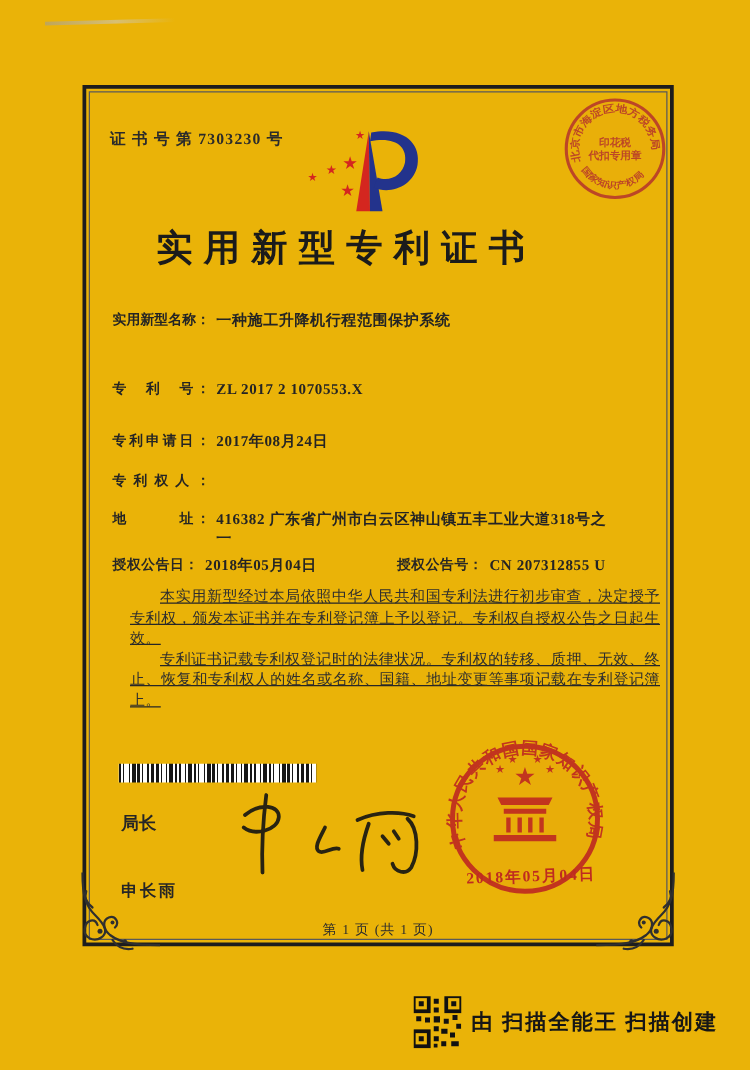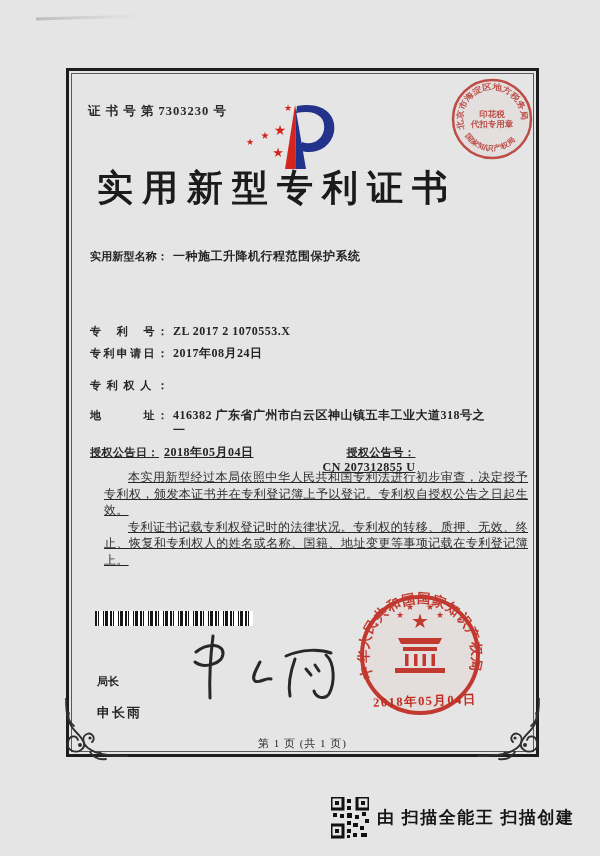--- a/index.html
+++ b/index.html
@@ -1,61 +1,61 @@
 <!DOCTYPE html>
 <html><head>
 <meta charset="utf-8">
 <style>
   html,body{margin:0;padding:0;background:#ffffff;}
   .scan{
     position:relative; width:600px; height:856px; overflow:hidden;
-    background:#e5e5e5; color:#262626;
+    background:#eab308; color:#262626;
     font-family:"Liberation Serif","DejaVu Serif",serif;
   }
   
   .artifact{position:absolute;left:36px;top:16px;width:104px;height:2.5px;
     background:linear-gradient(90deg,#9b9b9b,#c9c9c9 55%,rgba(255,255,255,0));
     transform:rotate(-1.6deg);opacity:.55;}
   
   .frame{position:absolute;left:66px;top:68px;width:473px;height:689px;
     border:3px solid #1d1d1d;box-sizing:border-box;}
   .frame::after{content:"";position:absolute;inset:2px;border:1px solid #5a5a5a;}
   .corner{position:absolute;z-index:3;}
   .corner-bl{left:56px;top:698px;}
   .corner-br{left:477px;top:698px;transform:scaleX(-1);}
 
   .cert-no{position:absolute;left:88px;top:103px;font-size:12.5px;font-weight:600;
     letter-spacing:1px;color:#2b2b2b;}
   .logo{position:absolute;left:238px;top:97px;}
   .tax-seal{position:absolute;left:449px;top:76px;opacity:.85;}
 
-  .title{position:absolute;left:66px;top:164px;width:422px;margin:0;text-align:center;
-    font-size:36px;font-weight:700;letter-spacing:9px;color:#1b1b1b;
+  .title{position:absolute;left:66px;top:179px;width:422px;margin:0;text-align:center;
+    font-size:29px;font-weight:700;letter-spacing:9px;color:#1b1b1b;
     font-family:"Liberation Serif","DejaVu Serif",serif;}
 
   .row{position:absolute;left:90px;display:flex;align-items:flex-start;width:440px;}
   .lbl{flex:0 0 78px;width:78px;font-size:11px;font-weight:700;color:#242424;
     text-align:justify;text-align-last:justify;line-height:15px;}
   .val{font-size:12px;font-weight:600;letter-spacing:.5px;margin-left:5px;
     line-height:15px;color:#242424;}
   .val-wrap{display:inline-block;width:322px;}
-  .gpair{display:flex;align-items:flex-end;text-decoration:underline;}
-  .gpair2{margin-left:64px;flex-direction:column;}
+  .gpair{display:flex;align-items:center;}
+  .gpair2{margin-left:64px;}
   .glbl{font-size:11px;font-weight:700;line-height:15px;letter-spacing:.5px;}
 
   .paras{position:absolute;left:104px;top:469px;width:424px;text-decoration:underline;}
   .paras p{margin:0;text-indent:2em;font-size:12px;line-height:16.6px;
     text-align:justify;color:#2e2e2e;letter-spacing:.3px;font-weight:500;}
 
   .barcode{position:absolute;left:95px;top:611px;width:158px;height:15px;
     background:repeating-linear-gradient(90deg,
       #161616 0 2px,#ffffff 2px 3.5px,#161616 3.5px 4.5px,#ffffff 4.5px 8px,
       #161616 8px 9px,#ffffff 9px 10.5px,#161616 10.5px 13.5px,#ffffff 13.5px 15px);}
 
-  .signer-title{position:absolute;left:97px;top:650px;font-size:11px;font-weight:700;margin-top:24px;}
+  .signer-title{position:absolute;left:97px;top:650px;font-size:14px;font-weight:700;}
   .signer-name{position:absolute;left:97px;top:676px;font-size:13px;font-weight:700;letter-spacing:2px;margin-top:28px;}
   .signature{position:absolute;left:168px;top:628px;z-index:4;}
 
   .main-seal{position:absolute;left:345px;top:580px;opacity:.92;z-index:2;}
   .seal-date{position:absolute;left:358px;top:693px;width:134px;text-align:center;
     color:#bf2b20;font-size:12.5px;font-weight:700;letter-spacing:1.5px;
     transform:rotate(-2deg);z-index:3;}
 
   .page-footer{position:absolute;left:66px;top:736px;width:473px;text-align:center;
     font-size:11px;letter-spacing:1px;color:#2c2c2c;}
@@ -121,21 +121,21 @@
     <text x="43" y="41" font-size="8.5" fill="#b5342c" font-weight="bold" text-anchor="middle">印花税</text>
     <text x="43" y="51" font-size="8.5" fill="#b5342c" font-weight="bold" text-anchor="middle">代扣专用章</text>
   </svg>
 
   <h1 class="title">实用新型专利证书</h1>
 
   <div class="row" style="top:249px">
     <span class="lbl">实用新型名称：</span>
     <span class="val">一种施工升降机行程范围保护系统</span>
   </div>
-  <div class="row" style="top:324px">
+  <div class="row" style="top:304px">
     <span class="lbl">专　利　号：</span>
     <span class="val">ZL 2017 2 1070553.X</span>
   </div>
   <div class="row" style="top:346px">
     <span class="lbl">专利申请日：</span>
     <span class="val">2017年08月24日</span>
   </div>
   <div class="row" style="top:378px">
     <span class="lbl">专利权人：</span>
   </div>

